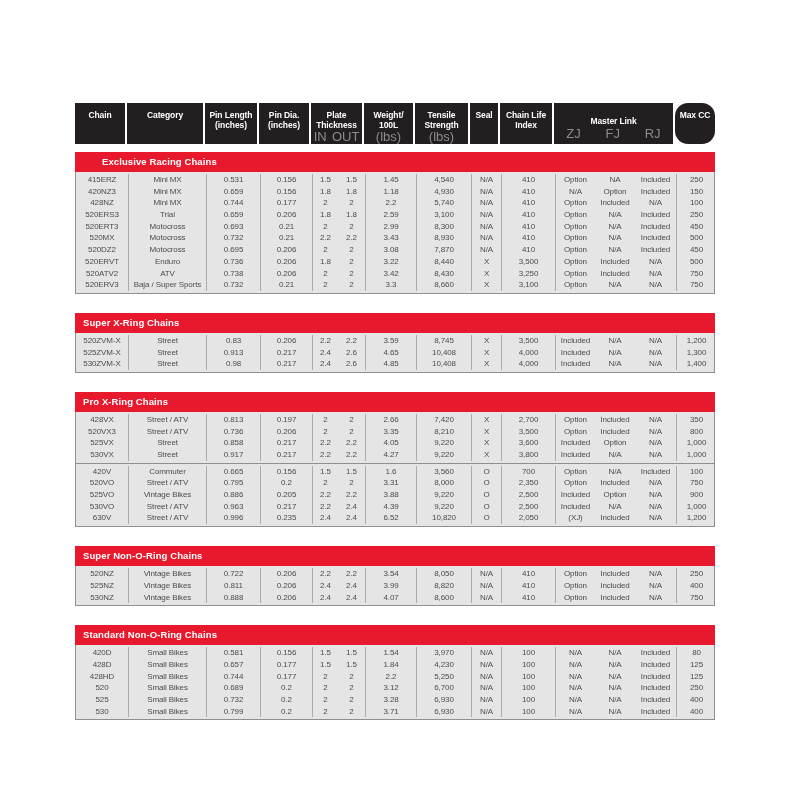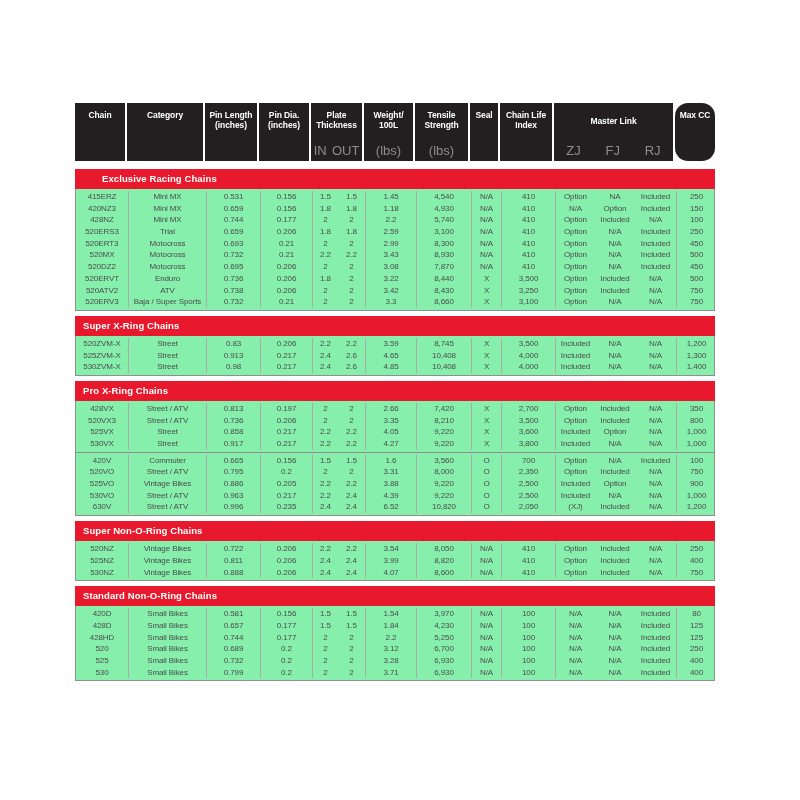--- a/index.html
+++ b/index.html
@@ -14,21 +14,21 @@
     position: absolute;
     left: 75px; top: 103px;
     width: 640px;
   }
   
   .grid14 {
     display: grid;
     grid-template-columns: 52px 78px 54px 52px 26px 27px 51px 55px 30px 54px 40px 40px 41px 40px;
   }
   
-  .thead { height: 58px; }
+  .thead { height: 41px; }
   .hcell {
     background: #231f20;
     color: #ffffff;
     margin-right: 2px;
     display: flex;
     flex-direction: column;
     justify-content: space-between;
     text-align: center;
     overflow: hidden;
   }
@@ -46,37 +46,37 @@
     line-height: 1;
     padding-bottom: 4px;
     display: flex;
     justify-content: space-around;
   }
   .hsub.single { display: block; text-align: center; }
   .h-span2 { grid-column: span 2; }
   .h-span3 { grid-column: span 3; }
   
   .section-bar {
-    margin-top: 5px;
+    margin-top: 19px;
     height: 20px;
     line-height: 20px;
     background: #e8192d;
     color: #ffffff;
     font-weight: bold;
     font-size: 9.5px;
     padding-left: 8px;
     letter-spacing: 0.1px;
   }
   .sections > .section-bar:first-child { margin-top: 8px; padding-left: 27px; }
   
   .section-body {
     border: 1px solid #8f8f8f;
     border-top: none;
     padding: 2px 0;
-    background: #86efac;
+    background: #e5e5e5;
   }
   .trow { height: 11.7px; }
   .cell {
     font-size: 8px;
     line-height: 11.7px;
     color: #4c4c4c;
     text-align: center;
     white-space: nowrap;
     overflow: hidden;
     border-left: 1px solid #ababab;

